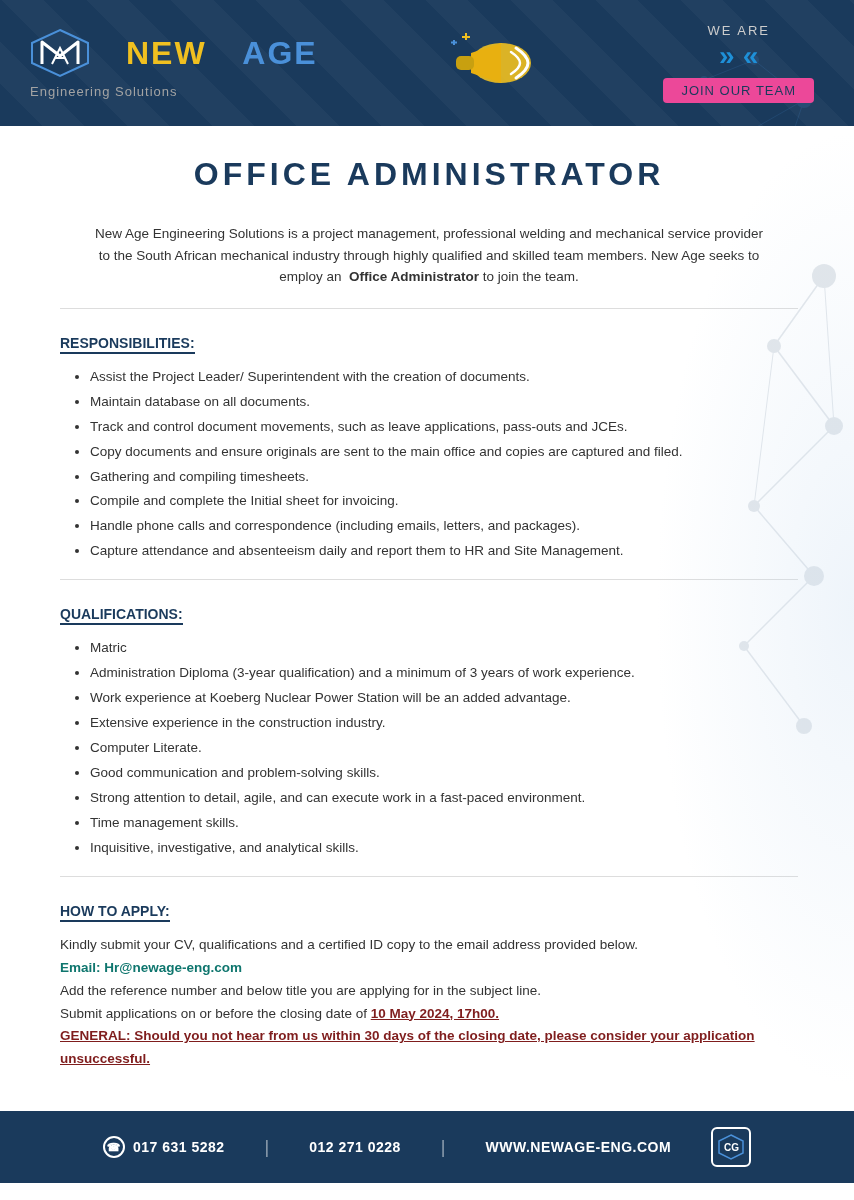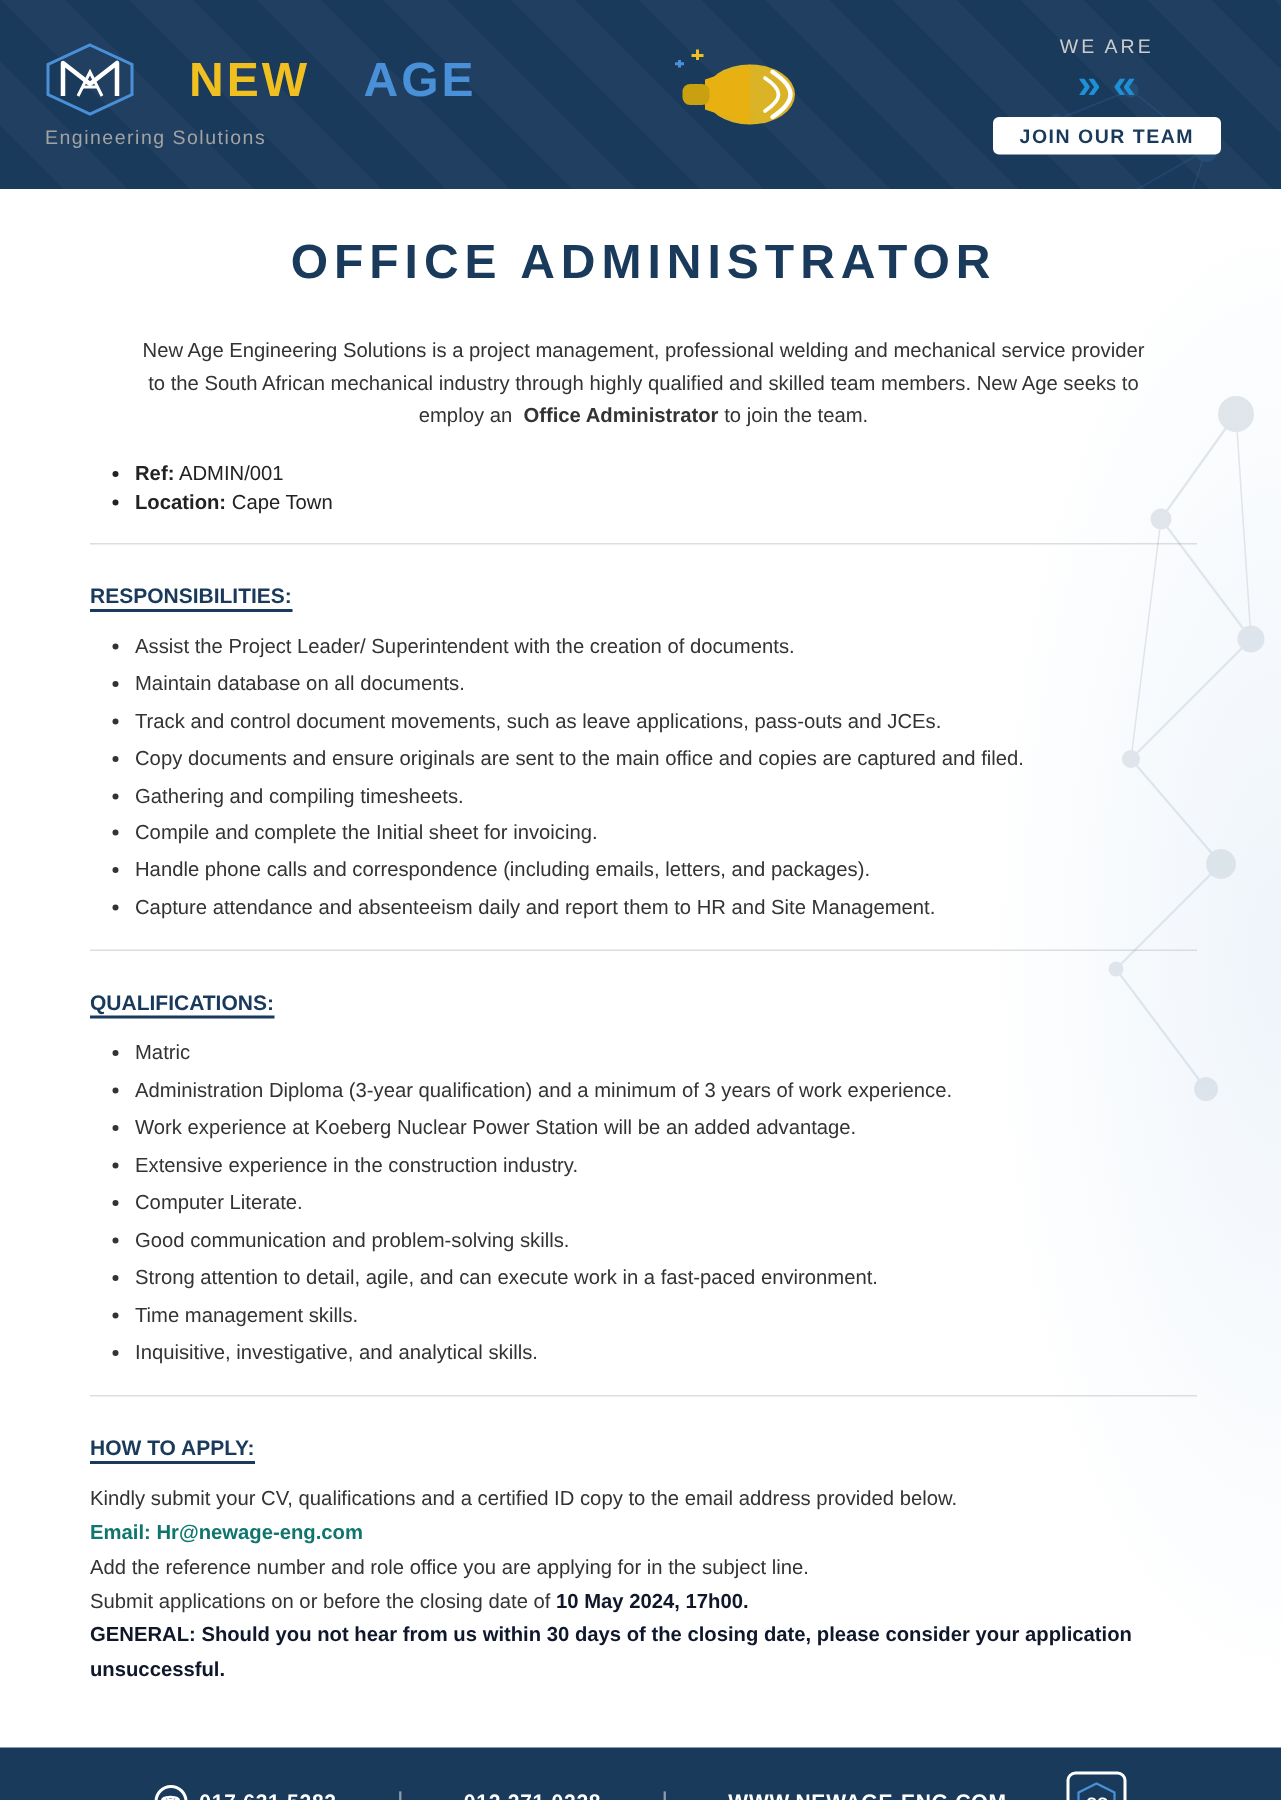--- a/index.html
+++ b/index.html
@@ -119,23 +119,23 @@
     }
 
     .chevrons-right {
       color: #1e90d8;
       font-size: 28px;
       font-weight: 900;
       margin-left: 4px;
     }
 
     .join-badge {
-      background: #ffffff;
+      background: #ec4899;
       color: #1a3a5c;
-      font-weight: 700;
+      font-weight: 400;
       font-size: 13px;
       padding: 5px 18px;
       border-radius: 4px;
       text-transform: uppercase;
       letter-spacing: 1px;
       margin-top: 6px;
     }
 
     
     .header-mid {
@@ -246,21 +246,22 @@
       color: #333;
     }
 
     .how-to-apply .email-bold {
       font-weight: 700;
       color: #0f766e;
     }
 
     .how-to-apply .bold-line {
       font-weight: 900;
-      color: #0f172a;
+      color: #7f1d1d;
+      text-decoration: underline;
     }
 
     
     .footer {
       background: #1a3a5c;
       margin-top: 20px;
       padding: 16px 40px;
       display: flex;
       align-items: center;
       justify-content: center;
@@ -406,30 +407,20 @@
   </svg>
 
   <h1 class="job-title">OFFICE ADMINISTRATOR</h1>
 
   <p class="intro-text">
     <span>New Age Engineering Solutions is a project management, professional welding and mechanical service provider to the South African mechanical industry through highly qualified and skilled team members.  New Age seeks to employ an</span>
     &nbsp;<strong><span>Office Administrator</span></strong>
     <span>to join the team.</span>
   </p>
 
-  <ul class="meta-list">
-    <li>
-      <strong>Ref:</strong>
-      <span>ADMIN/001</span>
-    </li>
-    <li>
-      <strong>Location:</strong>
-      <span>Cape Town</span>
-    </li>
-  </ul>
 
   <hr class="section-divider">
 
   <div>
     <div class="section-heading">RESPONSIBILITIES:</div>
     <ul class="bullet-list" id="resp-list">
         <li>Assist the Project Leader/ Superintendent with the creation of documents.</li>
         <li>Maintain database on all documents.</li>
         <li>Track and control document movements, such as leave applications, pass-outs and JCEs.</li>
         <li>Copy documents and ensure originals are sent to the main office and copies are captured and filed.</li>
@@ -461,21 +452,21 @@
 
   <div>
     <div class="section-heading">HOW TO APPLY:</div>
     <div class="how-to-apply">
       <p>Kindly submit your CV, qualifications and a certified ID copy to the email address provided below.</p>
       <p>
         <strong class="email-bold">
           <span>Email: </span><span>Hr@newage-eng.com</span>
         </strong>
       </p>
-      <p>Add the reference number and role office you are applying for in the subject line.</p>
+      <p>Add the reference number and below title you are applying for in the subject line.</p>
       <p>
         <span>Submit applications on or before the closing date of </span><strong class="bold-line">10 May 2024, 17h00.</strong>
       </p>
       <p>
         <strong class="bold-line">GENERAL: Should you not hear from us within 30 days of the closing date, please consider your application unsuccessful.</strong>
       </p>
     </div>
   </div>
 </div>
 

